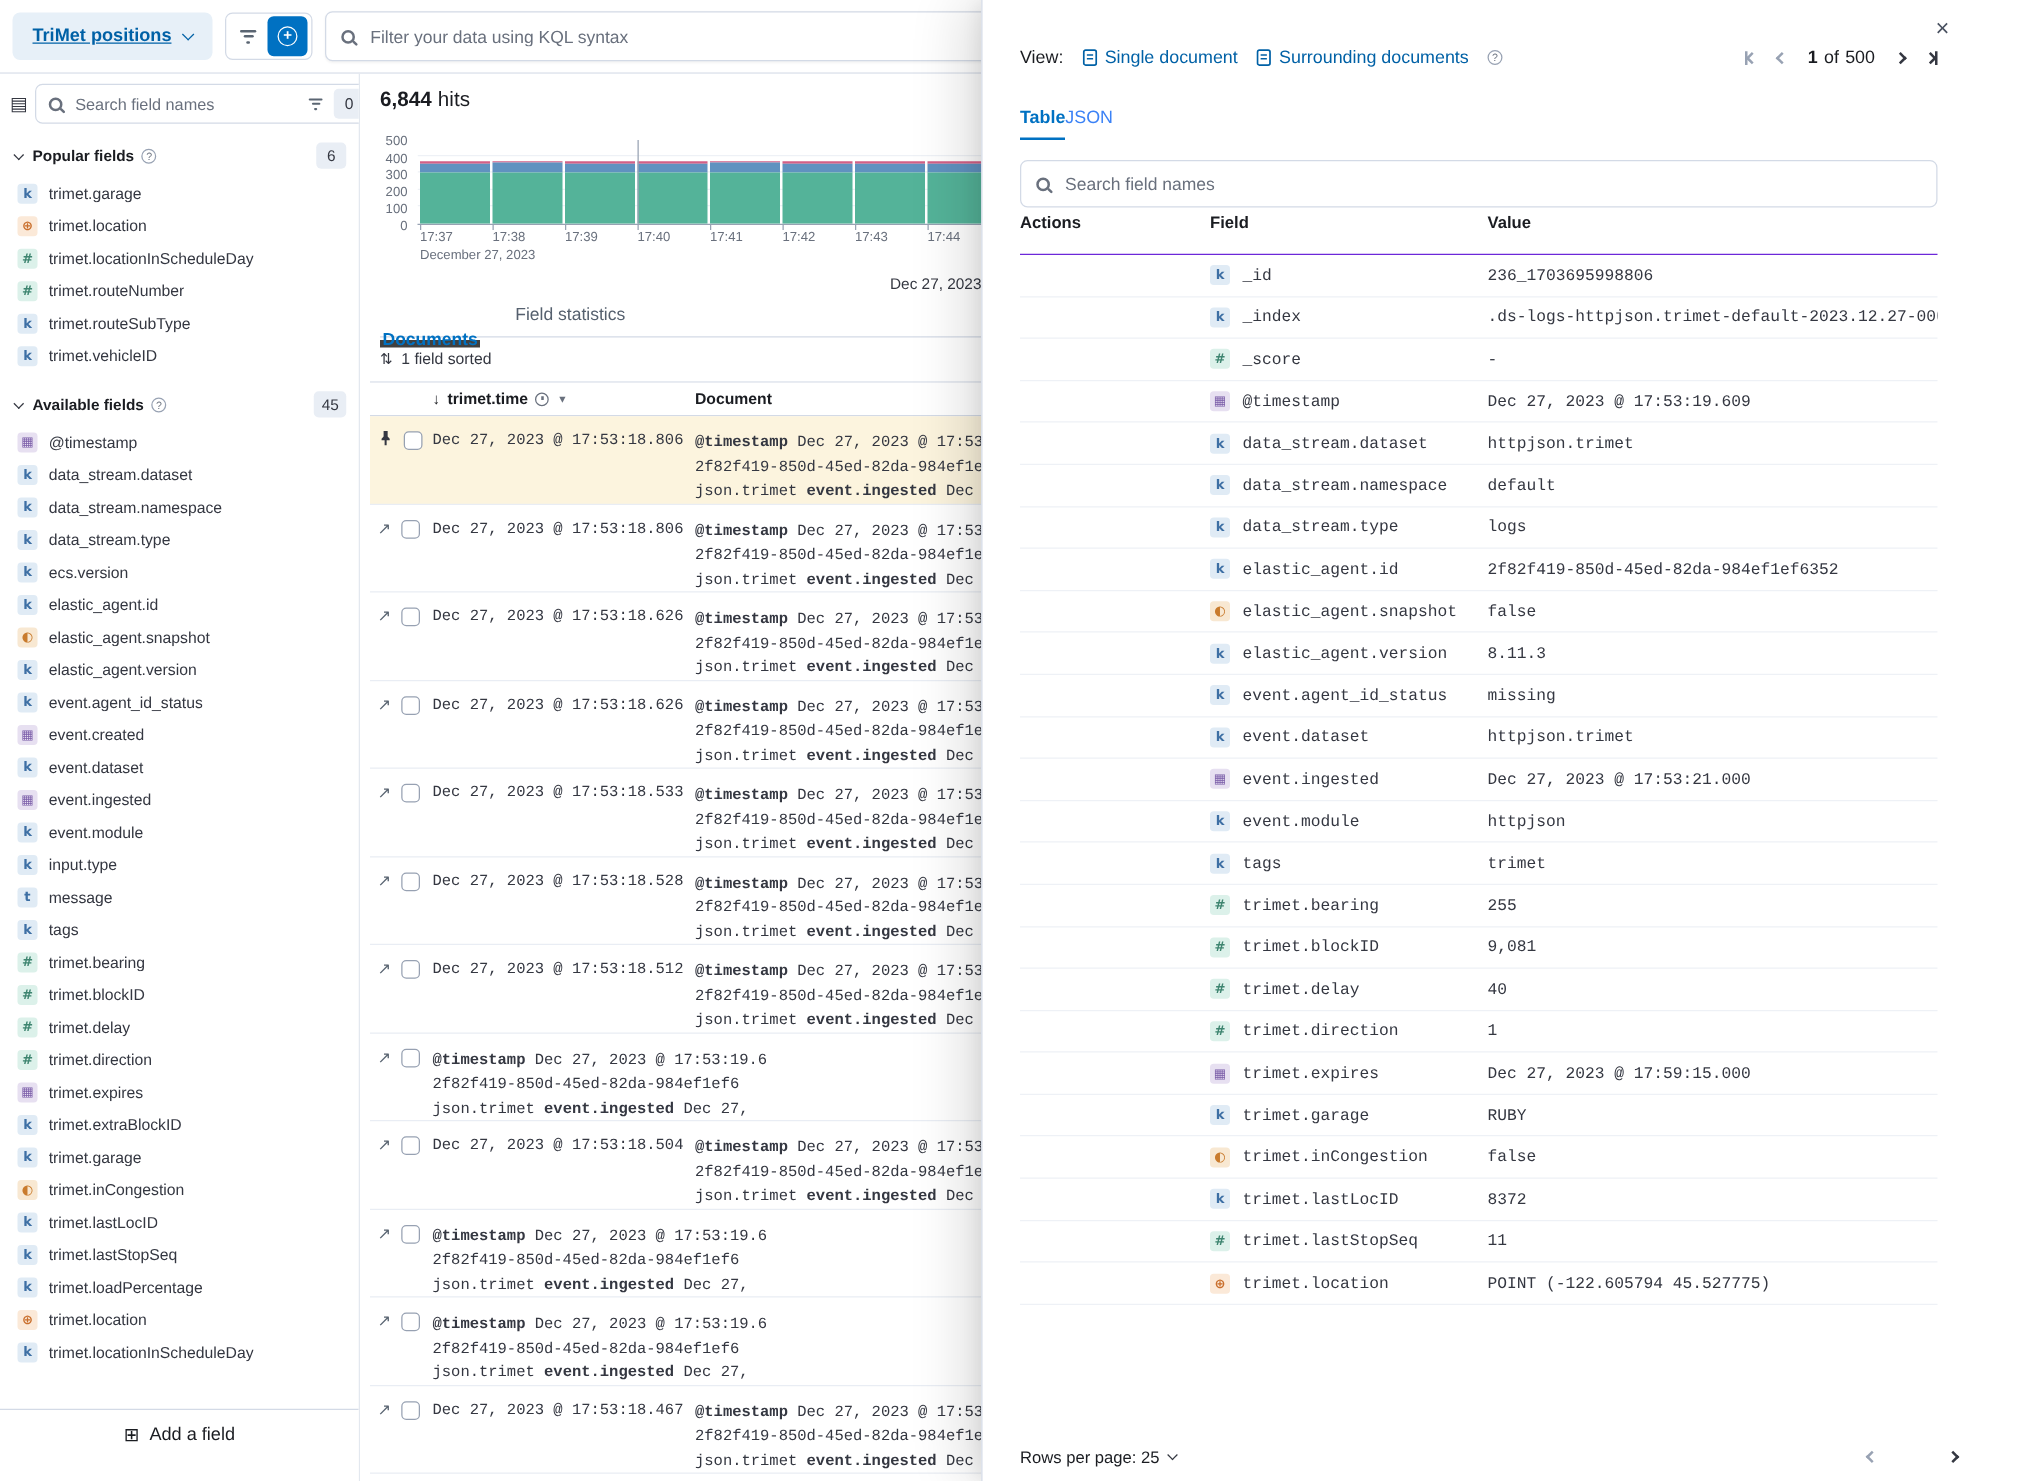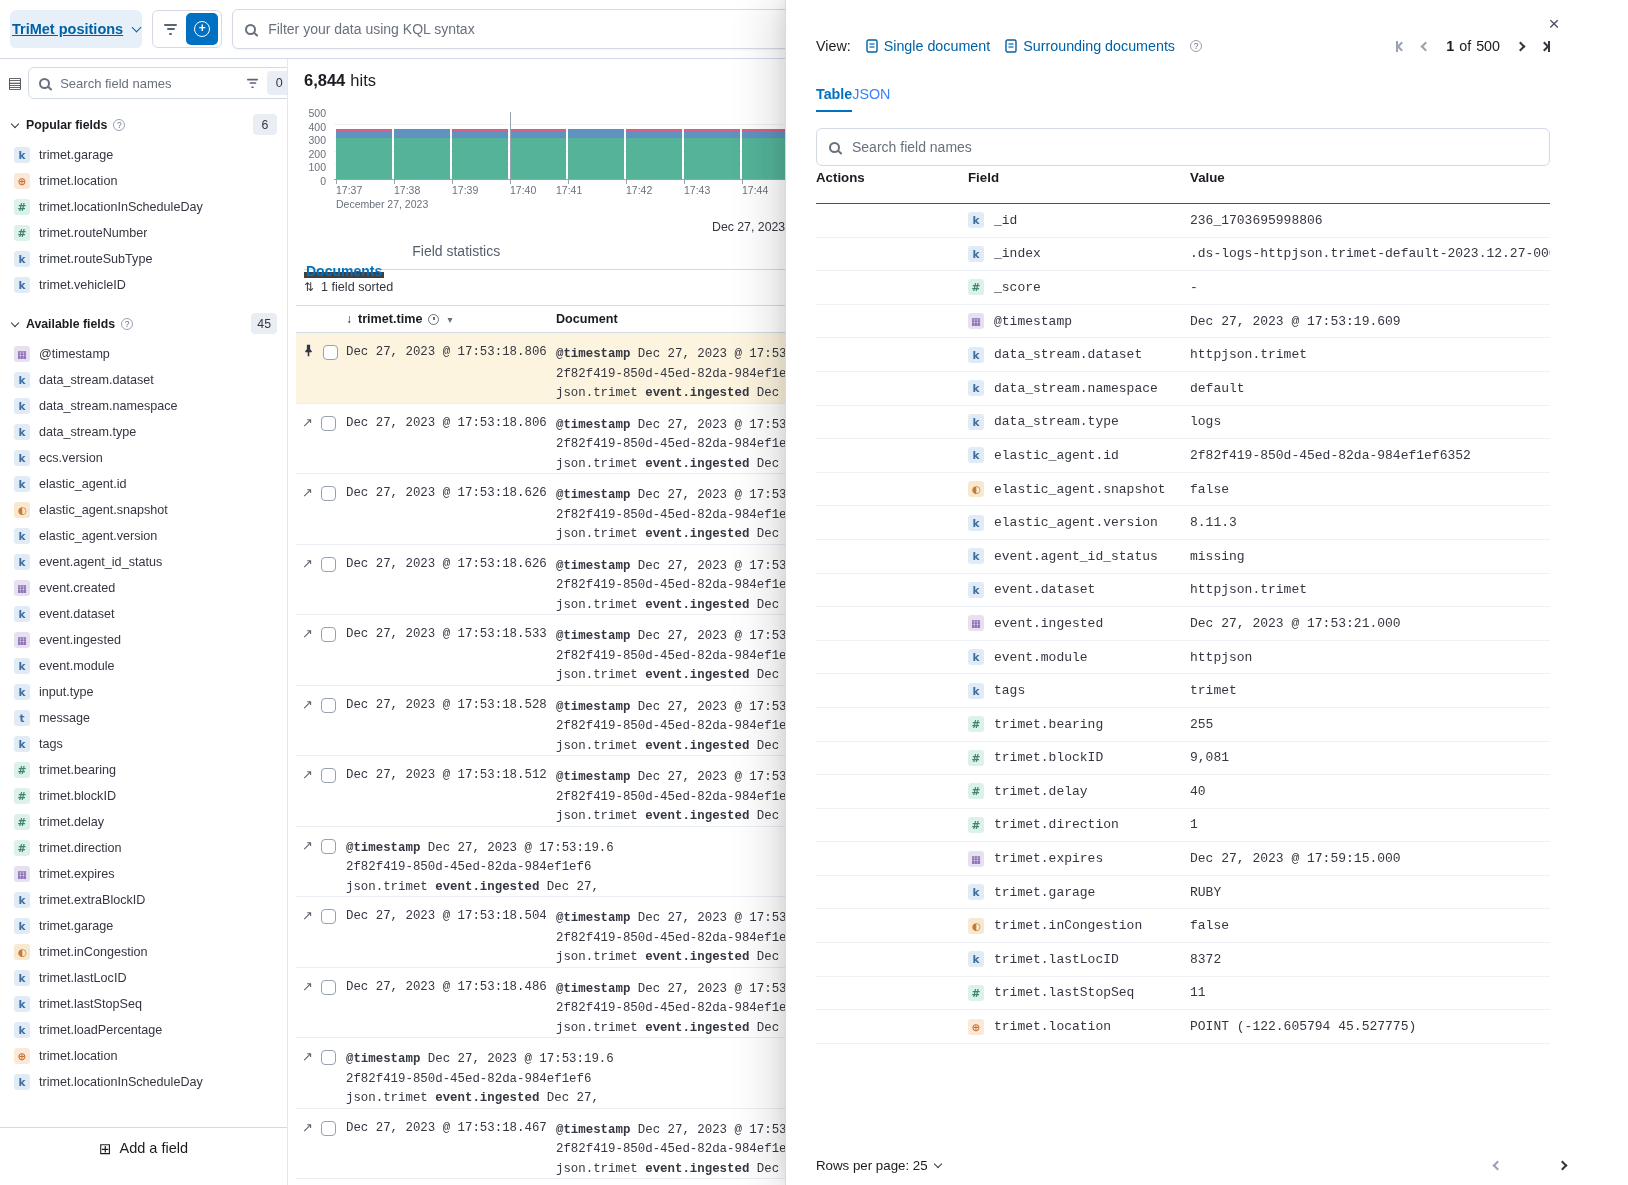--- a/index.html
+++ b/index.html
@@ -4,21 +4,21 @@
 <style>
   * { box-sizing: border-box; }
   html,body { margin:0; padding:0; background:#fff; }
   body { font-family:"Liberation Sans","DejaVu Sans",sans-serif; color:#343741; }
   .screen { position:relative; width:1628px; height:1185px; overflow:hidden; background:#fff; }
 
   
   .topbar { position:absolute; top:0; left:0; right:0; height:59px; border-bottom:1px solid #d3dae6;
             display:flex; align-items:center; gap:10px; padding:0 10px; background:#fff; }
   .dv-btn { height:38px; background:#e7f0f8; border-radius:6px; display:flex; align-items:center; gap:10px;
-            padding:0 2px; color:#0061a6; font-size:14.5px; font-weight:600; cursor:pointer; }
+            padding:0 16px; color:#0061a6; font-size:14.5px; font-weight:600; cursor:pointer; }
   .dv-btn .lbl { text-decoration:underline; }
   .caret { display:inline-block; width:7px; height:7px; border-right:1.6px solid currentColor;
            border-bottom:1.6px solid currentColor; transform:rotate(45deg); margin-top:-3px; }
   .filter-wrap { height:38px; border:1px solid #d3dae6; border-radius:6px; display:flex; align-items:center;
                  gap:9px; padding:0 3px 0 11px; background:#fff; }
   .funnel { display:inline-block; }
   .funnel i { display:block; height:2px; background:#5a6572; margin:2.5px auto; border-radius:1px; }
   .funnel i:nth-child(1){ width:13px; } .funnel i:nth-child(2){ width:8px; } .funnel i:nth-child(3){ width:3px; }
   .add-filter-btn { width:32px; height:32px; background:#0071c2; border-radius:5px; display:grid; place-items:center; cursor:pointer; }
   .plus-circle { width:16px; height:16px; border:1.6px solid #fff; border-radius:50%; color:#fff;
@@ -431,21 +431,21 @@
         </div>
       <div class="xaxis">
           <span class="xlab" style="left: 32px;">17:37</span>
           <span class="xtick" style="left: 32px;"></span>
           <span class="xlab" style="left: 90px;">17:38</span>
           <span class="xtick" style="left: 90px;"></span>
           <span class="xlab" style="left: 148px;">17:39</span>
           <span class="xtick" style="left: 148px;"></span>
           <span class="xlab" style="left: 206px;">17:40</span>
           <span class="xtick" style="left: 206px;"></span>
-          <span class="xlab" style="left: 252px;">17:41</span>
+          <span class="xlab" style="left: 264px;">17:41</span>
           <span class="xtick" style="left: 264px;"></span>
           <span class="xlab" style="left: 322px;">17:42</span>
           <span class="xtick" style="left: 322px;"></span>
           <span class="xlab" style="left: 380px;">17:43</span>
           <span class="xtick" style="left: 380px;"></span>
           <span class="xlab" style="left: 438px;">17:44</span>
           <span class="xtick" style="left: 438px;"></span>
         </div>
       <div class="chart-date">December 27, 2023</div>
     </div>
@@ -590,21 +590,20 @@
               <div><span>2f82f419-850d-45ed-82da-984ef1ef6</span></div>
               <div><span>json.trimet</span> <span class="b">event.ingested</span> <span>Dec 27,</span></div>
             </div>
           </div>
           <div class="doc-row">
             <div class="dr-ctrl">
               <span class="expand-ic">↗</span>
 
               <span class="cbx"></span>
             </div>
-            <div class="dr-time">Dec 27, 2023 @ 17:53:18.486</div>
             <div class="dr-doc">
               <div><span class="b">@timestamp</span> <span>Dec 27, 2023 @ 17:53:19.6</span></div>
               <div><span>2f82f419-850d-45ed-82da-984ef1ef6</span></div>
               <div><span>json.trimet</span> <span class="b">event.ingested</span> <span>Dec 27,</span></div>
             </div>
           </div>
           <div class="doc-row">
             <div class="dr-ctrl">
               <span class="expand-ic">↗</span>
 

